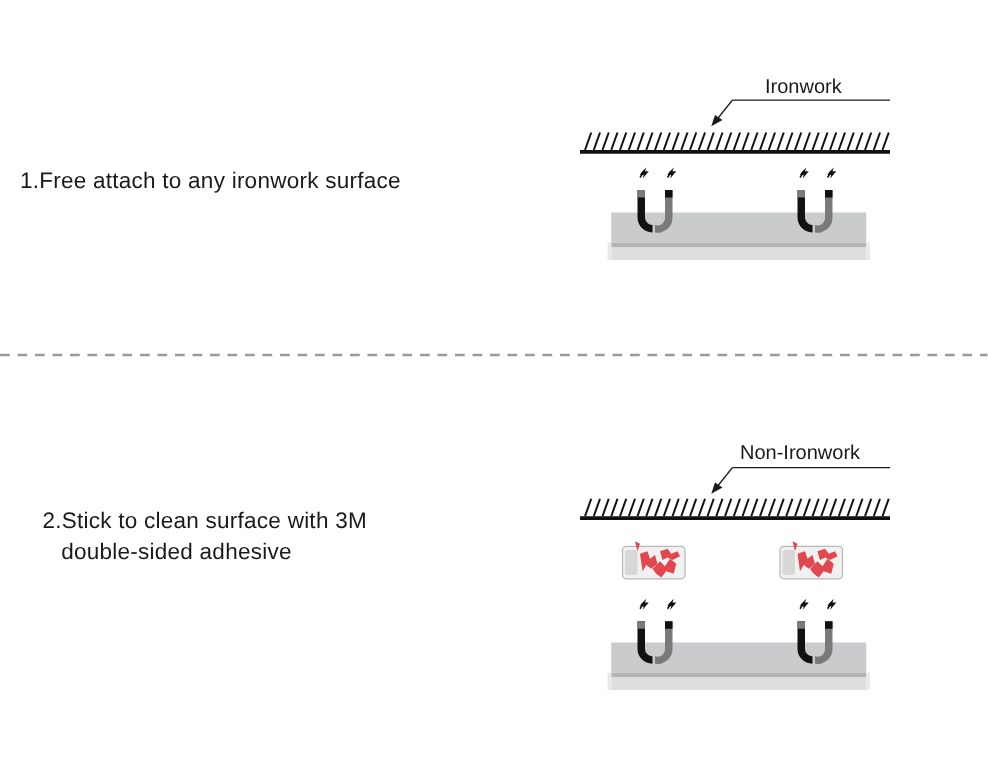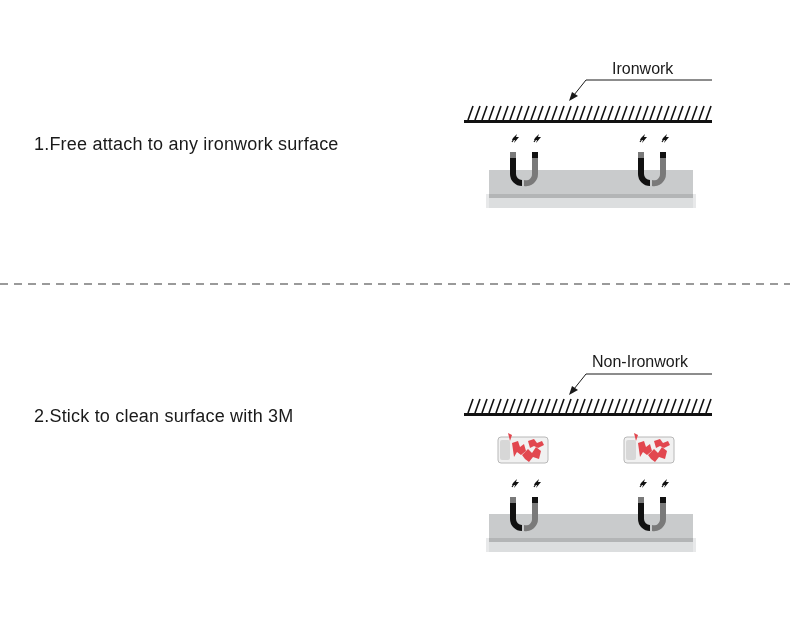--- a/index.html
+++ b/index.html
@@ -1,37 +1,38 @@
 <!DOCTYPE html>
 <html><head>
 <meta charset="utf-8">
 <style>
   html,body{margin:0;padding:0;background:#ffffff;}
   body{width:790px;height:624px;position:relative;overflow:hidden;font-family:"Liberation Sans",sans-serif;color:#1a1a1a;}
   .step-text{position:absolute;font-size:18px;line-height:25px;letter-spacing:0.2px;}
-  #step1-text{left:34px;top:132px;}
+  #step1-text{left:16px;top:132px;}
   #step2-text{left:34px;top:404px;}
   .indent{display:block;padding-left:15px;}
   .divider{position:absolute;left:0;top:283px;width:790px;height:2px;
     background-image:linear-gradient(to right,#9a9a9a 0 8px,transparent 8px 14px);
     background-size:14px 2px;background-repeat:repeat-x;}
   svg.fig{position:absolute;left:0;top:0;}
   .lbl{font-family:"Liberation Sans",sans-serif;font-size:16px;fill:#1a1a1a;}
 </style>
 </head>
 <body>
 
 <div class="step-text" id="step1-text">
   <span>1.</span><span>Free attach to any ironwork surface</span>
 </div>
 
 <div class="divider"></div>
 
 <div class="step-text" id="step2-text">
   <span>2.</span><span>Stick to clean surface with 3M</span>
+  <span class="indent">double-sided adhesive</span>
 </div>
 
 <svg class="fig" width="790" height="624" viewBox="0 0 790 624">
   <defs>
 
     <g id="magnet">
 
       <path d="M0,0 h6 v22 a6,6 0 0 0 6,6 h0 v6 a12,12 0 0 1 -12,-12 z" fill="#111"></path>
       <rect x="0" y="0" width="6" height="6" fill="#7a7a7a"></rect>
 

